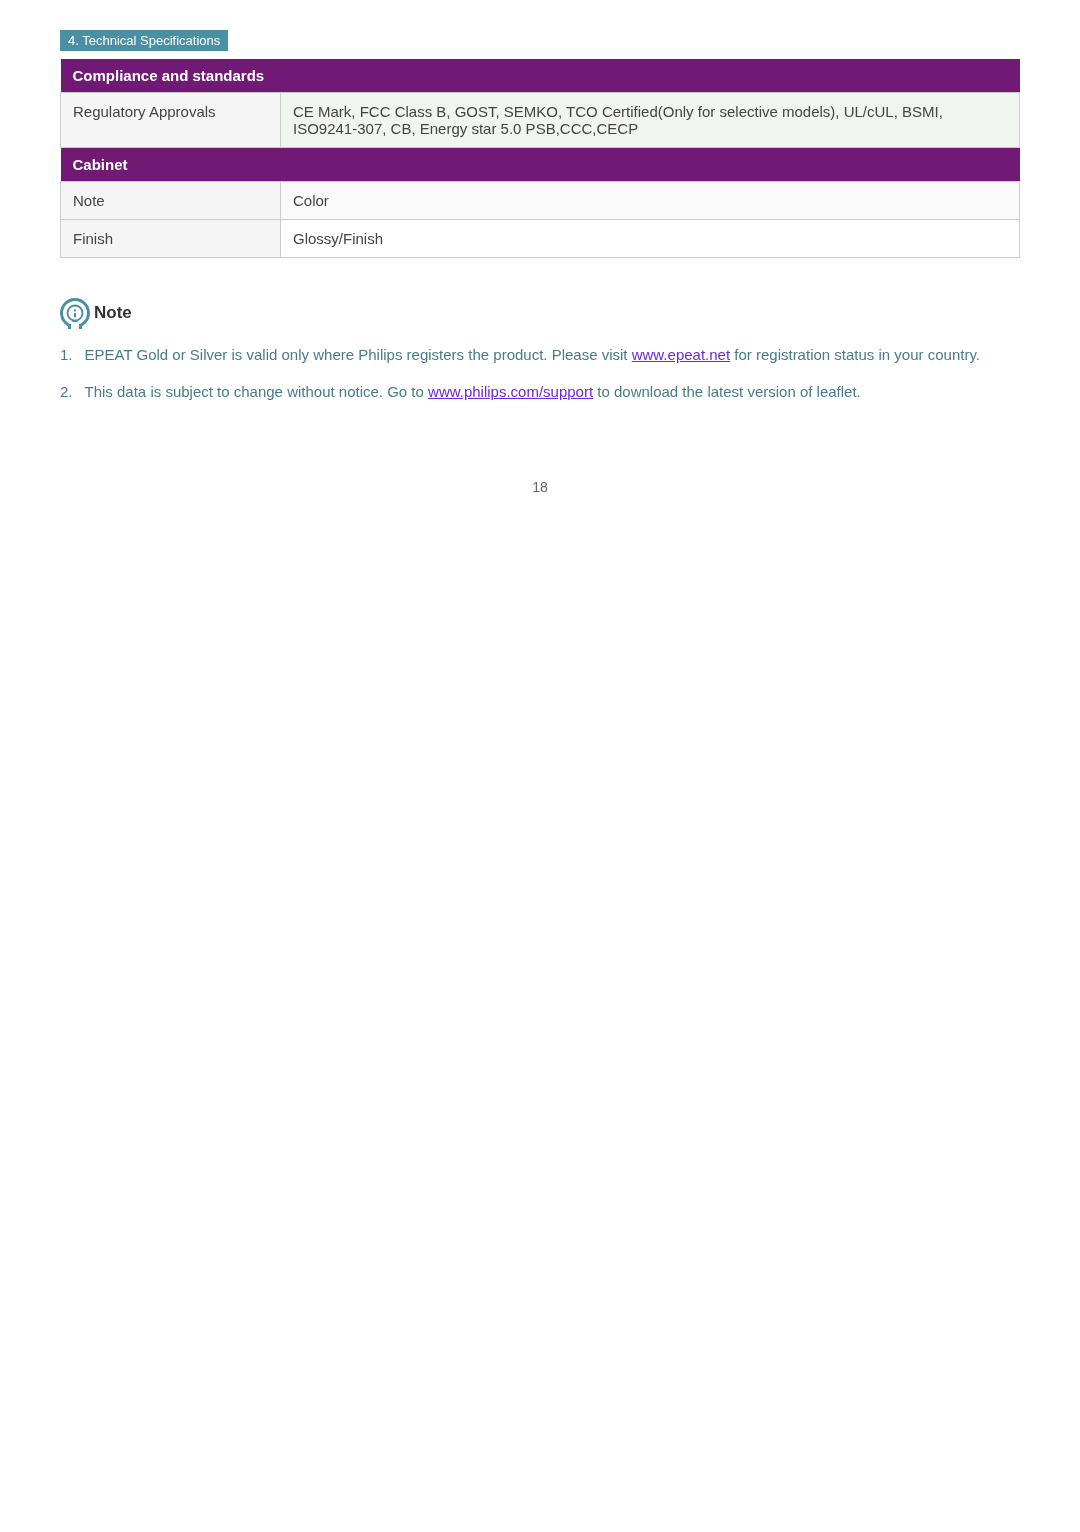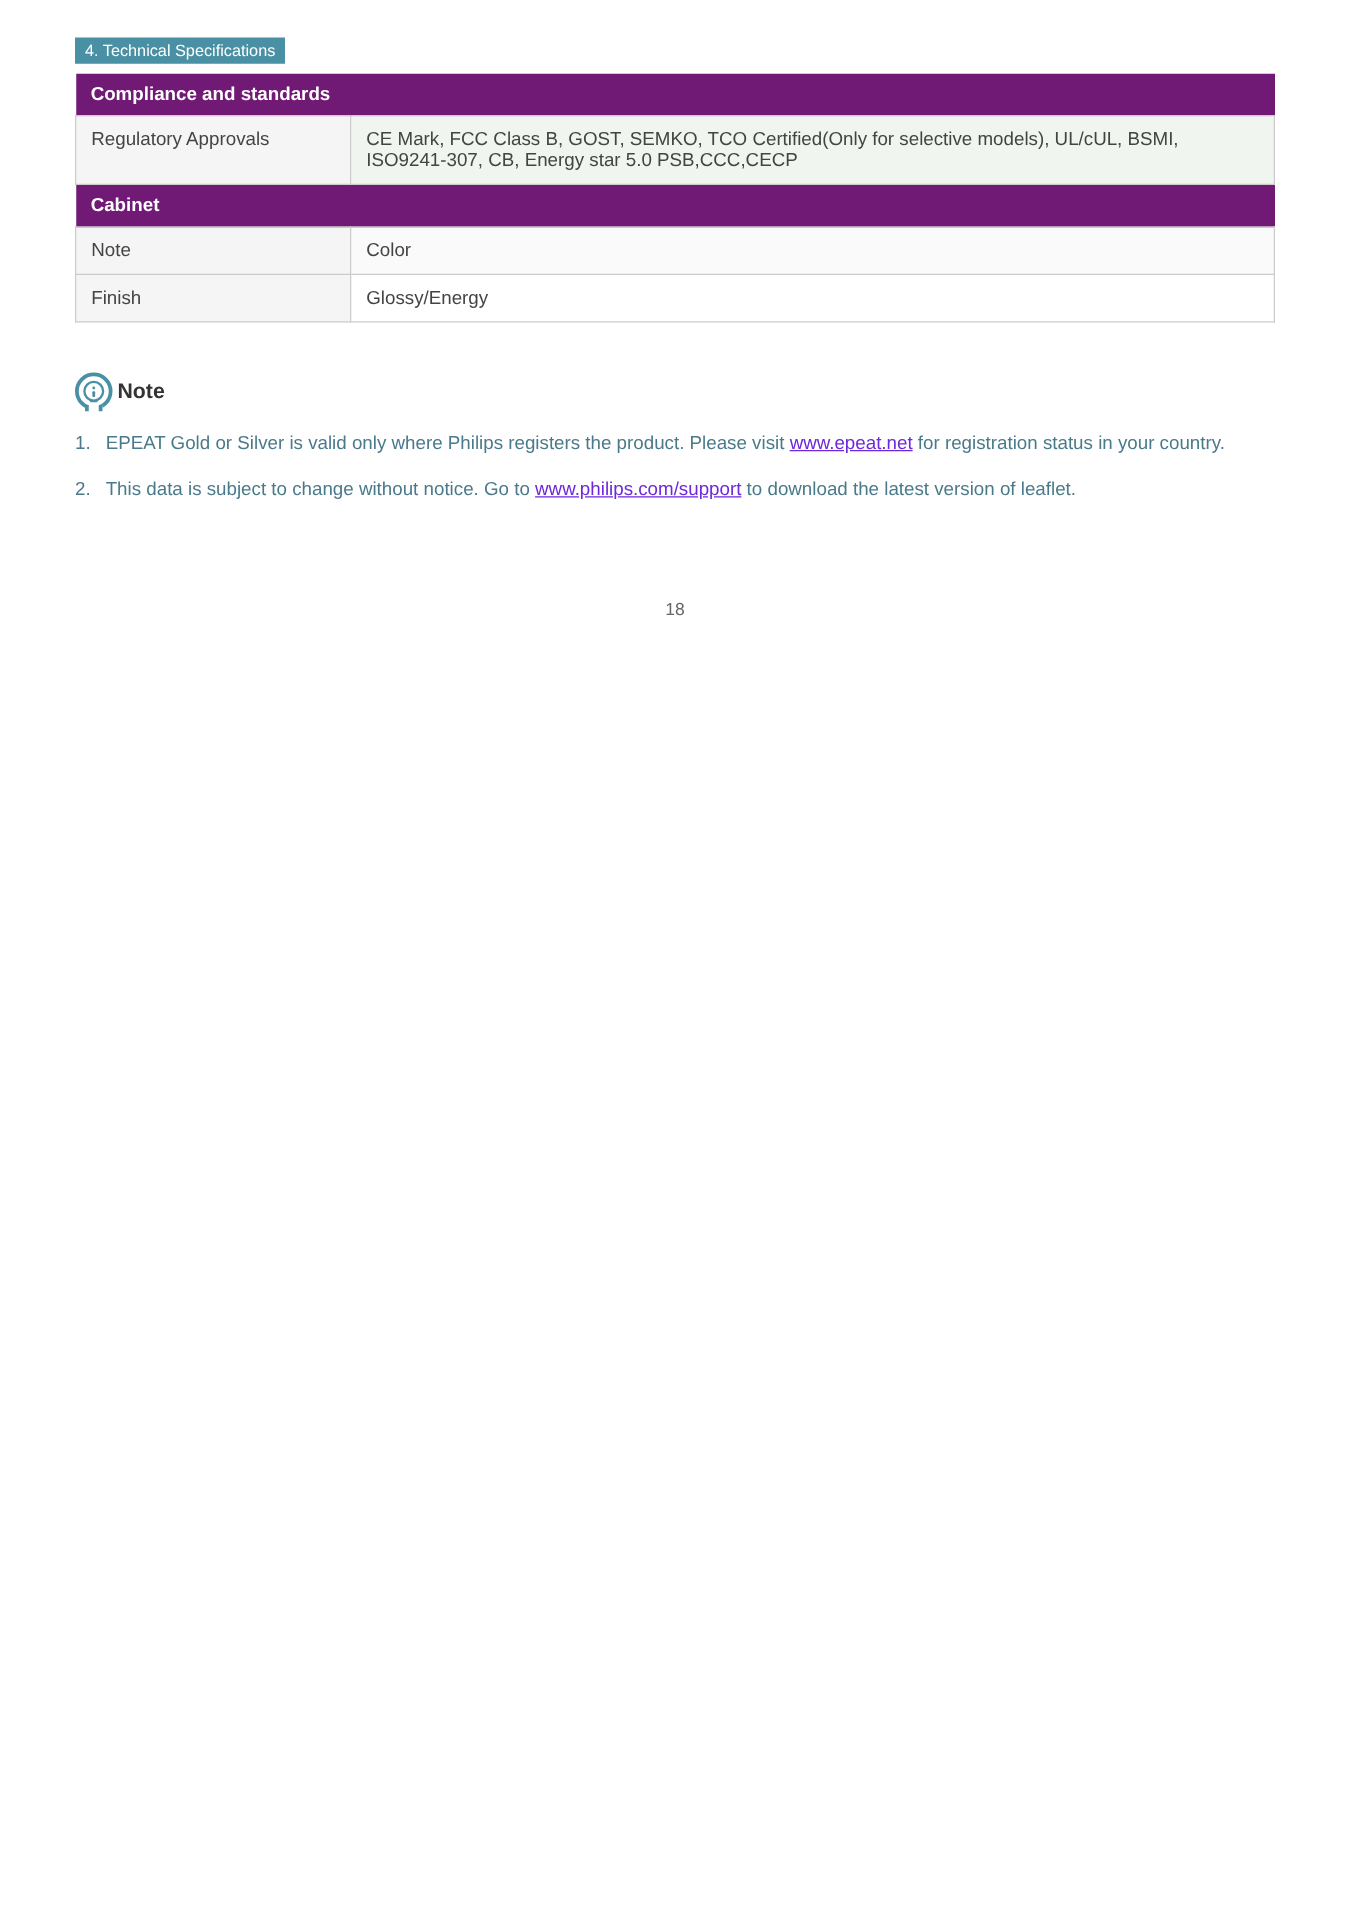--- a/index.html
+++ b/index.html
@@ -167,21 +167,21 @@
   </tr>
   <tr class="section-header">
     <td colspan="2">Cabinet</td>
   </tr>
   <tr class="data-row">
     <td>Note</td>
     <td>Color</td>
   </tr>
   <tr class="data-row">
     <td>Finish</td>
-    <td>Glossy/Energy</td>
+    <td>Glossy/Finish</td>
   </tr>
 </tbody>
   </table>
 
 <div class="note-section">
   <div class="note-header">
     <div class="note-icon">
       <svg width="18" height="18" viewBox="0 0 24 24" fill="none">
         <circle cx="12" cy="12" r="10" stroke="#4a90a4" stroke-width="2.5" fill="none"></circle>
         <rect x="10.5" y="7" width="3" height="3" fill="#4a90a4" rx="1.5"></rect>

